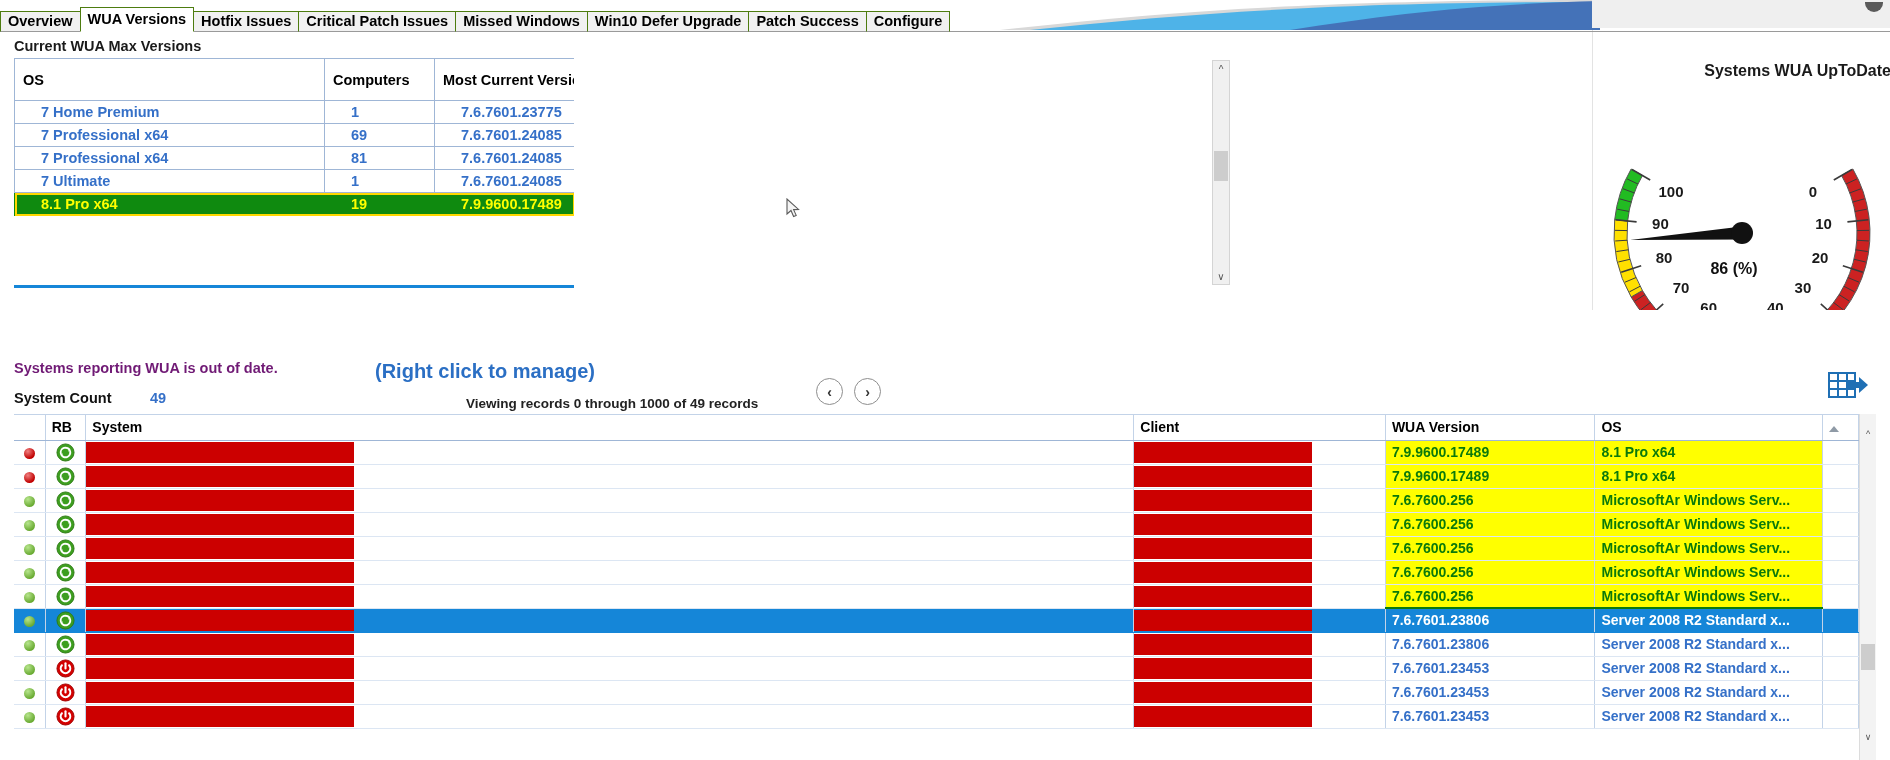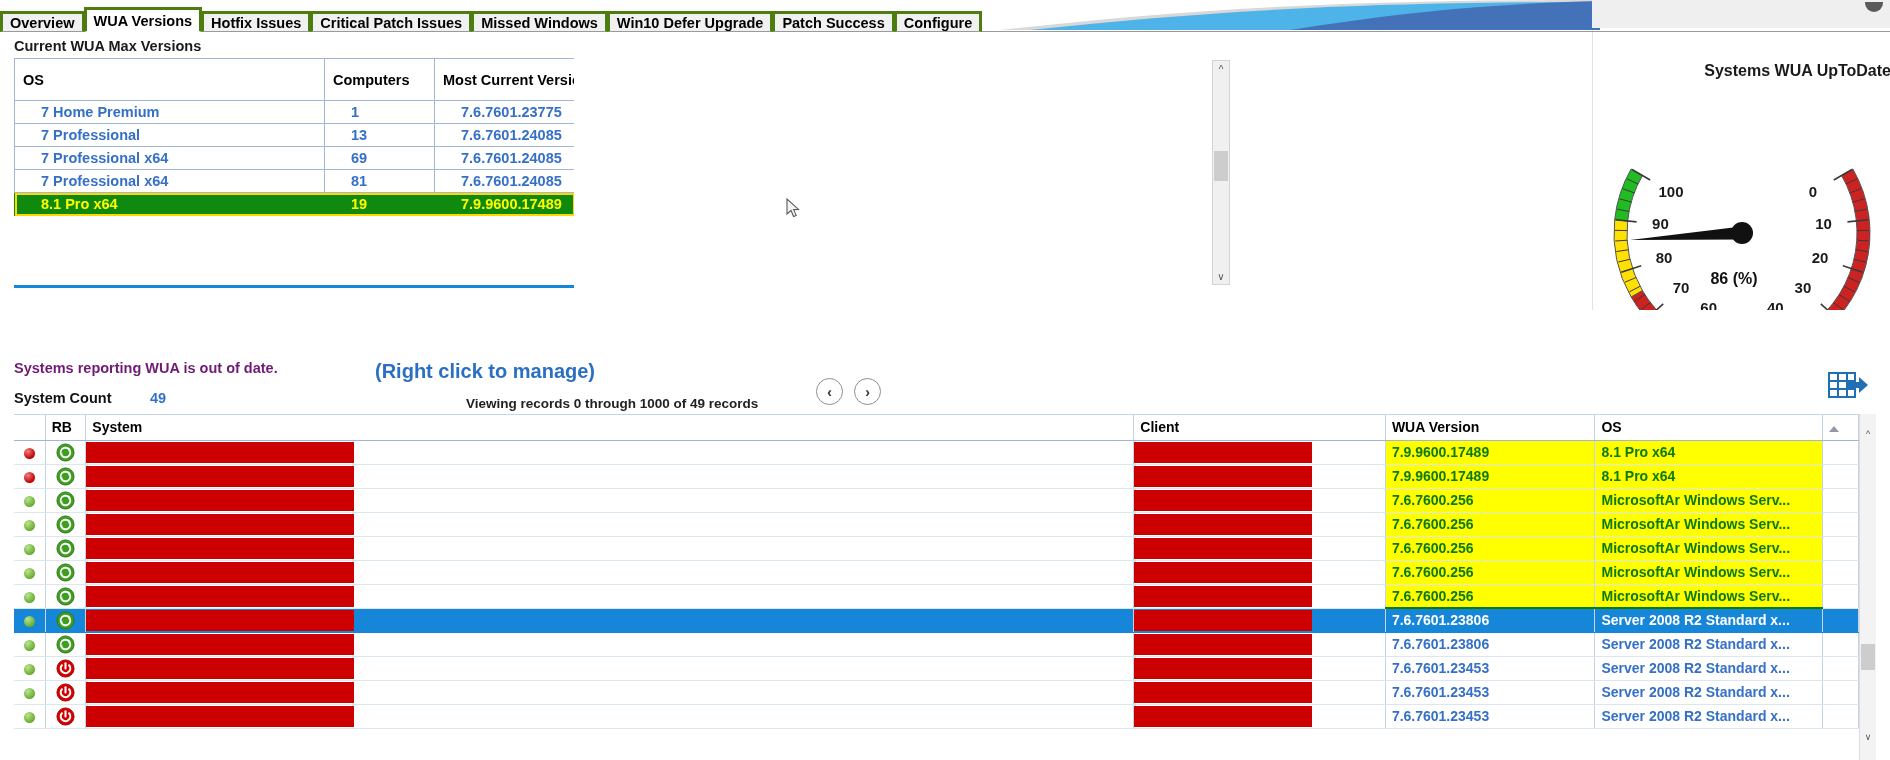--- a/index.html
+++ b/index.html
@@ -25,21 +25,21 @@
   
   #tabstrip {
     position: absolute; left: 0; top: 8px; height: 24px;
     display: flex; align-items: flex-end; z-index: 5;
   }
   .tab {
     height: 21px; line-height: 19px;
     padding: 0 7px;
     font-size: 14.5px; font-weight: bold; color: #000;
     background: #f1f1f1;
-    border: 3px solid #4d7c0f;
+    border: 1px solid #4d7c0f;
     border-bottom: 1px solid #9a9a9a;
     margin-right: -1px;
     white-space: nowrap;
     cursor: pointer;
   }
   .tab.active {
     background: #ffffff;
     height: 25px; line-height: 23px;
     border-bottom: 1px solid #ffffff;
     position: relative; z-index: 3;
@@ -274,32 +274,32 @@
         <th class="col-ver">Most Current Version</th>
       </tr>
     </thead>
     <tbody id="maxverBody">
         <tr>
           <td class="col-os">7 Home Premium</td>
           <td class="col-comp">1</td>
           <td class="col-ver">7.6.7601.23775</td>
         </tr>
         <tr>
-          <td class="col-os">7 Professional</td>
-          <td class="col-comp">13</td>
-          <td class="col-ver">7.6.7601.24085</td>
-        </tr>
-        <tr>
           <td class="col-os">7 Professional  x64</td>
           <td class="col-comp">69</td>
           <td class="col-ver">7.6.7601.24085</td>
         </tr>
         <tr>
           <td class="col-os">7 Professional x64</td>
           <td class="col-comp">81</td>
+          <td class="col-ver">7.6.7601.24085</td>
+        </tr>
+        <tr>
+          <td class="col-os">7 Ultimate</td>
+          <td class="col-comp">1</td>
           <td class="col-ver">7.6.7601.24085</td>
         </tr>
         <tr class="sel">
           <td class="col-os">8.1 Pro x64</td>
           <td class="col-comp">19</td>
           <td class="col-ver">7.9.9600.17489</td>
         </tr>
       </tbody>
   </table>
 </div>
@@ -383,21 +383,21 @@
         <text x="80.06212431085369" y="207.8687097214264" text-anchor="middle" font-family="Liberation Sans, sans-serif" font-size="15" font-weight="bold" fill="#1a1a1a">70</text>
         <text x="63.013365663797416" y="178.3393935387457" text-anchor="middle" font-family="Liberation Sans, sans-serif" font-size="15" font-weight="bold" fill="#1a1a1a">80</text>
         <text x="59.44920457980159" y="144.42866601205245" text-anchor="middle" font-family="Liberation Sans, sans-serif" font-size="15" font-weight="bold" fill="#1a1a1a">90</text>
         <text x="69.98591688967603" y="112" text-anchor="middle" font-family="Liberation Sans, sans-serif" font-size="15" font-weight="bold" fill="#1a1a1a">100</text>
       </g>
     <g id="gaugeNeedle">
         <path d="M140.59186162305946,141.51282626521623 L29.22100641603359,155.03253818728317 L141.40813837694054,154.48717373478377 Z" fill="#111"></path>
         <circle cx="141" cy="148" r="11" fill="#111"></circle>
       </g>
   </svg>
-  <div style="position:absolute;left:0;top:240px;width:282px;text-align:center;font-size:16px;font-weight:bold;color:#111;">86 (%)</div>
+  <div style="position:absolute;left:0;top:230px;width:282px;text-align:center;font-size:16px;font-weight:bold;color:#111;">86 (%)</div>
 </div>
 
 <div id="outOfDate">Systems reporting WUA is out of date.</div>
 <div id="rightClick">(Right click to manage)</div>
 <div id="sysCountLbl">System Count</div>
 <div id="sysCountVal">49</div>
 <div id="viewingRecs">Viewing records 0 through 1000 of 49 records</div>
 <div class="pagerBtn" id="prevBtn">‹</div>
 <div class="pagerBtn" id="nextBtn">›</div>
 

